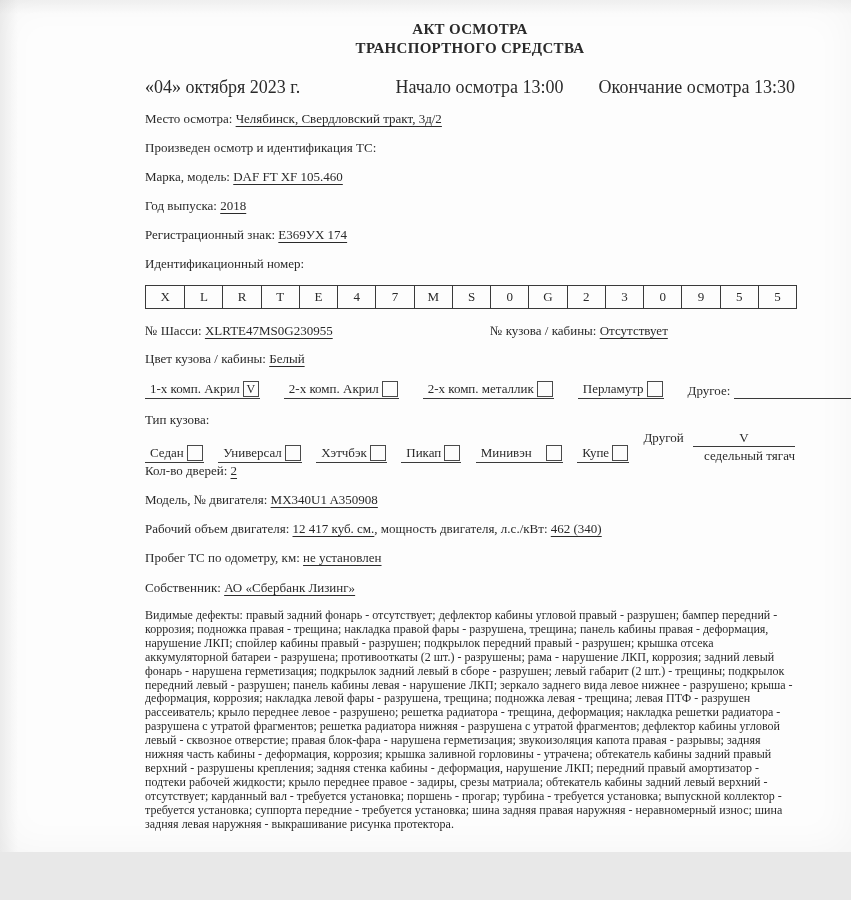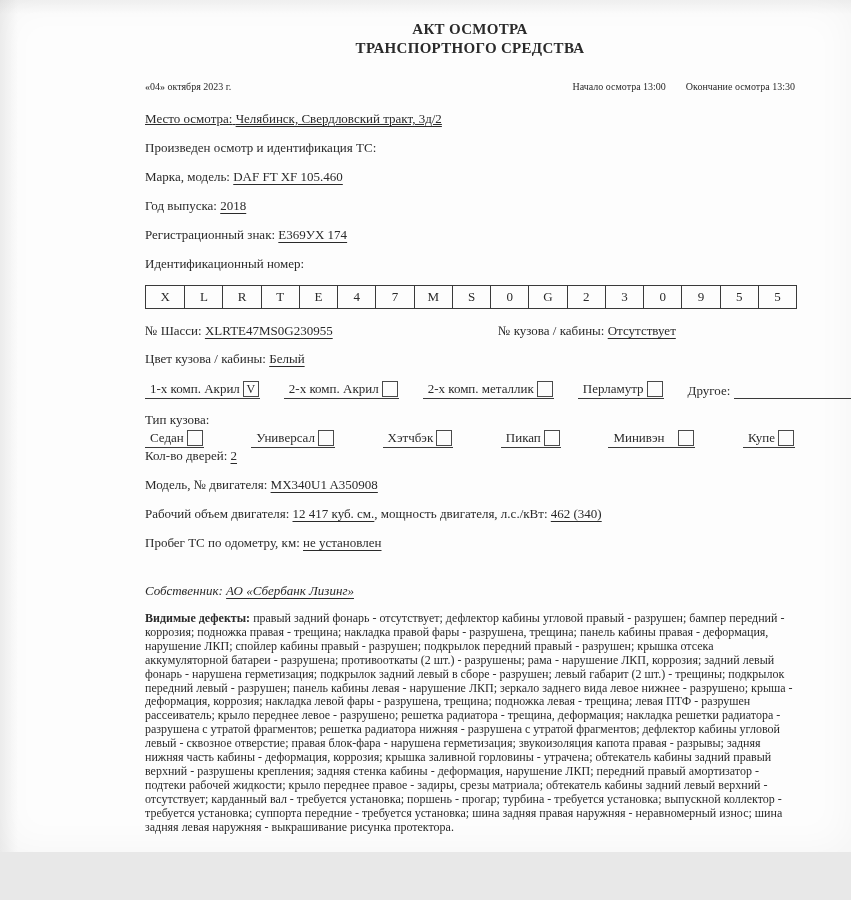--- a/index.html
+++ b/index.html
@@ -23,25 +23,25 @@
     text-align:center;
     font-weight:bold;
     font-size:15px;
     line-height:19px;
     letter-spacing:.3px;
   }
   .meta-row{
     display:flex;
     align-items:baseline;
     margin-top:21px;
-    font-size:10px;
+    font-size:18px;
     line-height:16px;
   }
   .meta-start{margin-left:auto;}
-  .meta-end{margin-left:20px;}
+  .meta-end{margin-left:35px;}
   .row{
     margin-top:12px;
     font-size:13px;
     line-height:16px;
     white-space:nowrap;
   }
   .u{
     text-decoration:underline;
     text-underline-offset:3px;
     text-decoration-thickness:1px;
@@ -113,21 +113,21 @@
     text-align:right;
     margin-top:1px;
     line-height:15px;
   }
   .para{
     margin-top:12px;
     font-size:12px;
     line-height:13.9px;
     white-space:normal;
   }
-  .para b{font-weight:bold;}
+  .para b{font-weight:normal;}
   .tech{margin-top:21px;font-size:12.5px;line-height:16px;}
   .scan-haze{
     position:absolute;inset:0;pointer-events:none;
     background:
       linear-gradient(90deg, rgba(120,120,120,.10), rgba(120,120,120,0) 18px),
       linear-gradient(180deg, rgba(120,120,120,.08), rgba(120,120,120,0) 14px);
   }
 </style>
 </head>
 <body>
@@ -140,21 +140,21 @@
       <div>АКТ ОСМОТРА</div>
       <div>ТРАНСПОРТНОГО СРЕДСТВА</div>
     </div>
 
     <div class="meta-row">
       <span>«04» октября 2023 г.</span>
       <span class="meta-start">Начало осмотра 13:00</span>
       <span class="meta-end">Окончание осмотра 13:30</span>
     </div>
 
-    <p class="row" style="margin-top:16px;text-decoration:underline;">
+    <p class="row" style="margin-top:16px;">
       <span>Место осмотра:</span>
       <span class="u">Челябинск, Свердловский тракт, 3д/2</span>
     </p>
 
     <p class="row">
       <span>Произведен осмотр и идентификация ТС:</span>
     </p>
 
     <p class="row">
       <span>Марка, модель:</span>
@@ -188,21 +188,21 @@
       <span class="vin-cell">0</span>
       <span class="vin-cell">G</span>
       <span class="vin-cell">2</span>
       <span class="vin-cell">3</span>
       <span class="vin-cell">0</span>
       <span class="vin-cell">9</span>
       <span class="vin-cell">5</span>
       <span class="vin-cell">5</span>
     </div>
 
-    <div class="row two-col" style="margin-top:14px;gap:8px;">
+    <div class="row two-col" style="margin-top:14px;">
       <p style="margin:0;">
         <span>№ Шасси:</span>
         <span class="u">XLRTE47MS0G230955</span>
       </p>
       <p style="margin:0;">
         <span>№ кузова / кабины:</span>
         <span class="u">Отсутствует</span>
       </p>
     </div>
 
@@ -276,20 +276,25 @@
         <span class="box" style="margin-left:14px;">
             <span></span>
           </span>
       </span>
       <span class="opt">
         <span>Купе</span>
         <span class="box">
             <span></span>
           </span>
       </span>
+      <span class="other-group">
+        <span>Другой</span>
+        <span class="other-line"><span>V</span></span>
+        <span class="other-note" style="display:block;">седельный тягач</span>
+      </span>
     </div>
 
     <p class="row" style="margin-top:0;">
       <span>Кол-во дверей:</span>
       <span class="u">2</span>
     </p>
 
     <p class="row">
       <span>Модель, № двигателя:</span>
       <span class="u">MX340U1 A350908</span>
@@ -300,21 +305,21 @@
       <span>Рабочий объем двигателя:</span>
       <span class="u">12 417 куб. см.</span><span>, мощность двигателя, л.с./кВт:</span>
       <span class="u">462 (340)</span>
     </p>
 
     <p class="row">
       <span>Пробег ТС по одометру, км:</span>
       <span class="u">не установлен</span>
     </p>
 
-    <p class="row" style="margin-top:32px;font-style:italic;">
+    <p class="row" style="margin-top:14px;">
       <span>Собственник:</span>
       <span class="u">АО «Сбербанк Лизинг»</span>
     </p>
 
     <p class="para">
       <b>Видимые дефекты:</b>
       <span>правый задний фонарь - отсутствует; дефлектор кабины угловой правый - разрушен; бампер передний - коррозия; подножка правая - трещина; накладка правой фары - разрушена, трещина; панель кабины правая - деформация, нарушение ЛКП; спойлер кабины правый - разрушен; подкрылок передний правый - разрушен; крышка отсека аккумуляторной батареи - разрушена; противооткаты (2 шт.) - разрушены; рама - нарушение ЛКП, коррозия; задний левый фонарь - нарушена герметизация; подкрылок задний левый в сборе - разрушен; левый габарит (2 шт.) - трещины; подкрылок передний левый - разрушен; панель кабины левая - нарушение ЛКП; зеркало заднего вида левое нижнее - разрушено; крыша - деформация, коррозия; накладка левой фары - разрушена, трещина; подножка левая - трещина; левая ПТФ - разрушен рассеиватель; крыло переднее левое - разрушено; решетка радиатора - трещина, деформация; накладка решетки радиатора - разрушена с утратой фрагментов; решетка радиатора нижняя - разрушена с утратой фрагментов; дефлектор кабины угловой левый - сквозное отверстие; правая блок-фара - нарушена герметизация; звукоизоляция капота правая - разрывы; задняя нижняя часть кабины - деформация, коррозия; крышка заливной горловины - утрачена; обтекатель кабины задний правый верхний - разрушены крепления; задняя стенка кабины - деформация, нарушение ЛКП; передний правый амортизатор - подтеки рабочей жидкости; крыло переднее правое - задиры, срезы матриала; обтекатель кабины задний левый верхний - отсутствует; карданный вал - требуется установка; поршень - прогар; турбина - требуется установка; выпускной коллектор - требуется установка; суппорта передние - требуется установка; шина задняя правая наружняя - неравномерный износ; шина задняя левая наружняя - выкрашивание рисунка протектора.</span>
     </p>
 
     <p class="tech">

